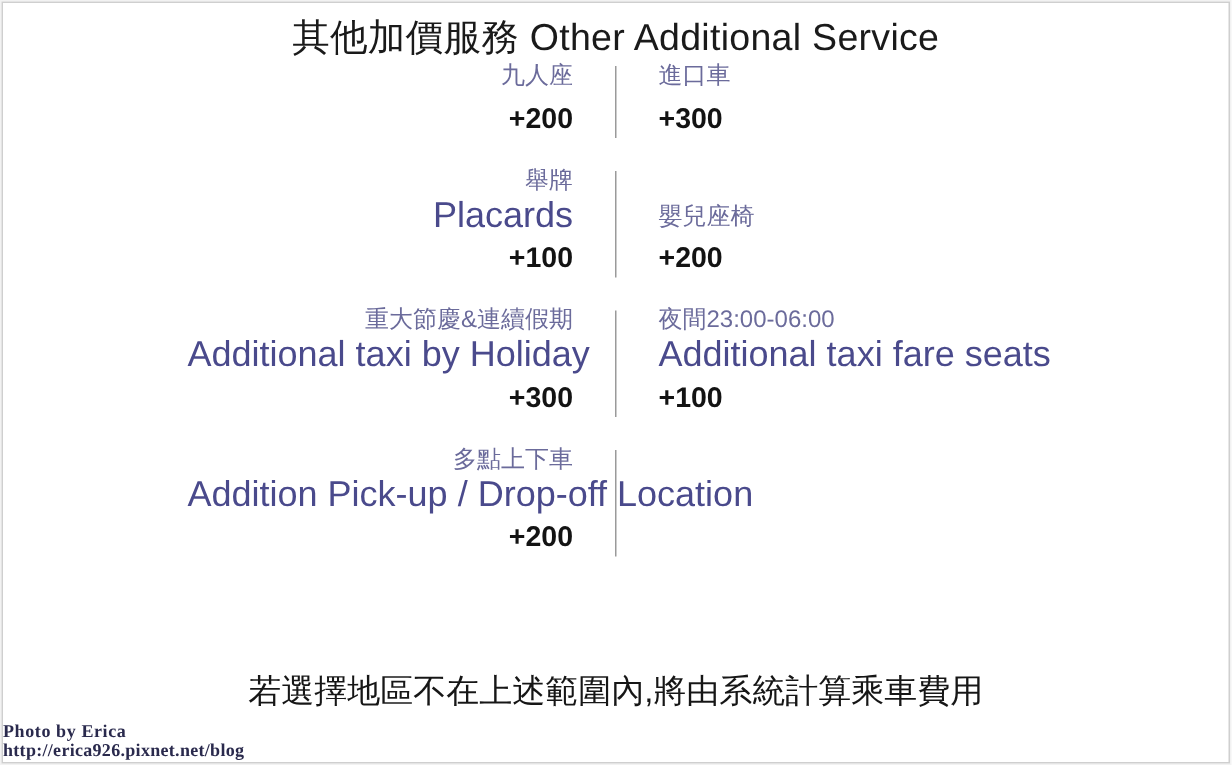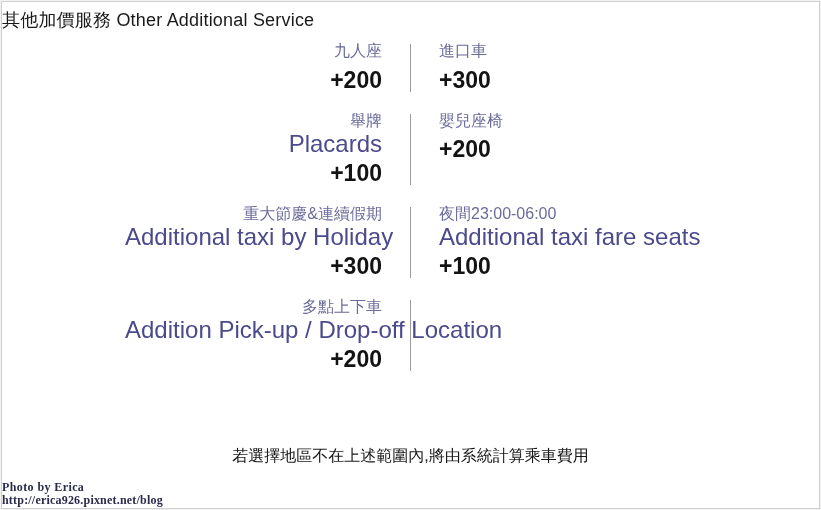--- a/index.html
+++ b/index.html
@@ -20,37 +20,37 @@
     background: #ffffff;
     border: 1px solid #cfcfcf;
     box-sizing: border-box;
     overflow: hidden;
   }
   .title {
     position: absolute;
     top: 6px;
     left: 0;
     width: 100%;
-    text-align: left;
-    font-size: 18px;
+    text-align: center;
+    font-size: 25px;
     color: #1a1a1a;
     letter-spacing: 0.2px;
   }
 
   .rows {
     position: absolute;
     top: 38px;
     left: 0;
     width: 100%;
   }
   .row {
     position: relative;
     display: flex;
     justify-content: center;
-    align-items: flex-start;
+    align-items: flex-end;
     margin-bottom: 14px;
   }
   .col {
     width: 285px;
     box-sizing: border-box;
   }
   .col.left {
     text-align: right;
     padding-right: 28px;
   }
@@ -73,35 +73,35 @@
     line-height: 22px;
     white-space: nowrap;
   }
   .en {
     font-size: 24px;
     color: #4a4a8c;
     line-height: 24px;
     white-space: nowrap;
   }
   .price {
-    font-size: 23px;
+    font-size: 19px;
     font-weight: bold;
     color: #131313;
     line-height: 32px;
     margin-top: 1px;
   }
   .row-1 .price { margin-top: 2px; }
 
   .footnote {
     position: absolute;
     top: 444px;
     left: 0;
     width: 100%;
     text-align: center;
-    font-size: 16px;
+    font-size: 22px;
     color: #161616;
   }
   .credit {
     position: absolute;
     left: 0;
     width: 100%;
     font-family: "Liberation Serif", serif;
     font-weight: bold;
     color: #2a2a4d;
   }

